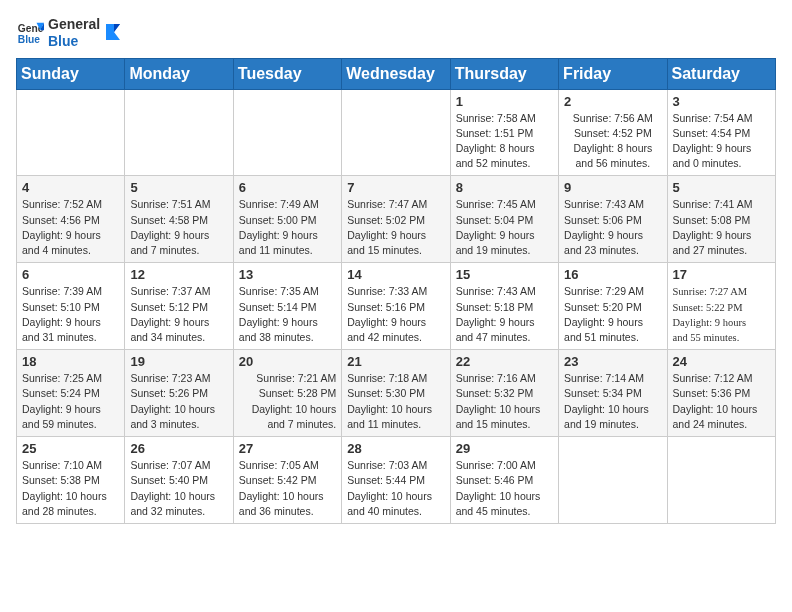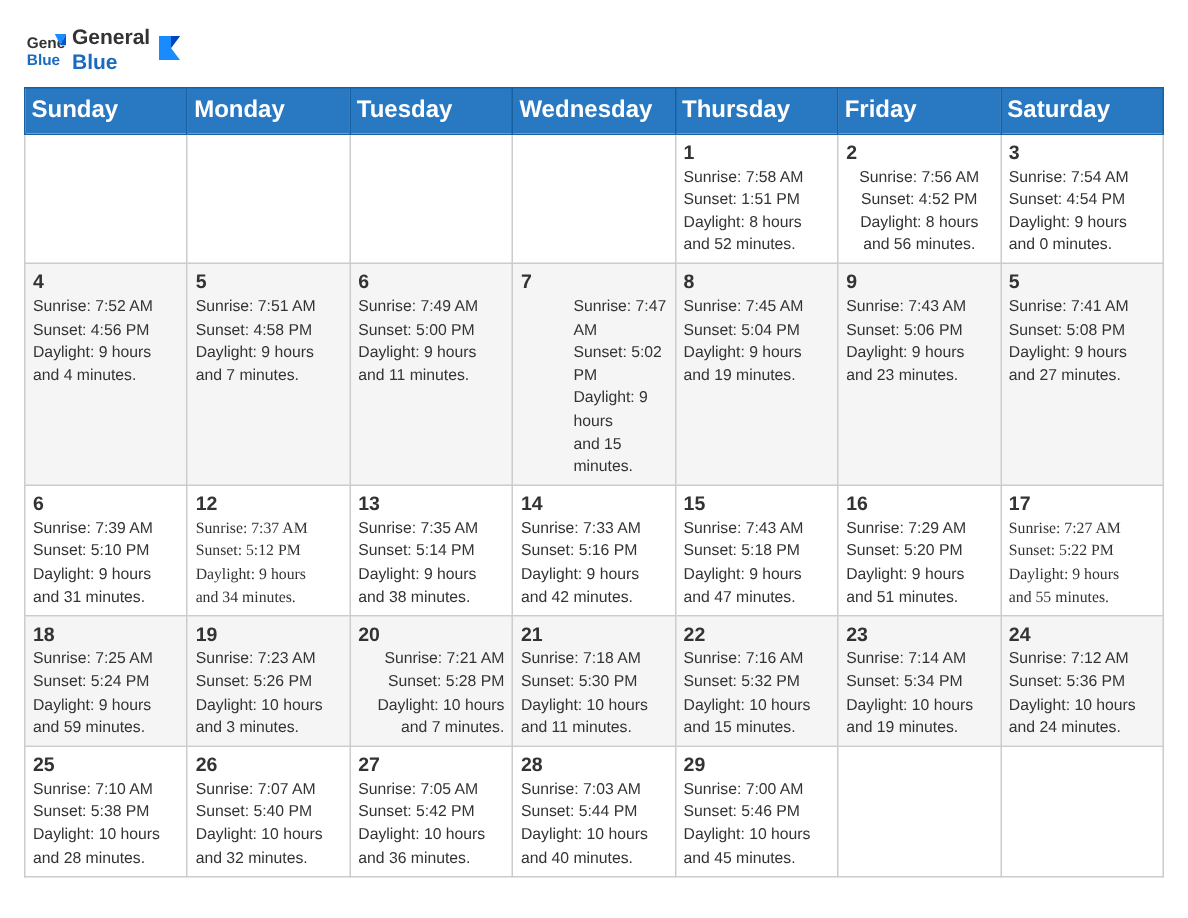--- a/index.html
+++ b/index.html
@@ -153,21 +153,21 @@
         </td>
         <td>
           <span class="day-number">6</span>
           <div class="day-info" style="white-space: pre-wrap;">Sunrise: 7:49 AM
 Sunset: 5:00 PM
 Daylight: 9 hours
 and 11 minutes.</div>
         </td>
         <td>
           <span class="day-number">7</span>
-          <div class="day-info" style="white-space: pre-wrap; margin-left: 35px;">Sunrise: 7:47 AM
+          <div class="day-info" style="white-space: pre-wrap;">Sunrise: 7:47 AM
 Sunset: 5:02 PM
 Daylight: 9 hours
 and 15 minutes.</div>
         </td>
         <td>
           <span class="day-number">8</span>
           <div class="day-info" style="white-space: pre-wrap;">Sunrise: 7:45 AM
 Sunset: 5:04 PM
 Daylight: 9 hours
 and 19 minutes.</div>
@@ -190,21 +190,21 @@
       <tr>
         <td>
           <span class="day-number">6</span>
           <div class="day-info" style="white-space: pre-wrap;">Sunrise: 7:39 AM
 Sunset: 5:10 PM
 Daylight: 9 hours
 and 31 minutes.</div>
         </td>
         <td>
           <span class="day-number">12</span>
-          <div class="day-info" style="white-space: pre-wrap; font-family: Liberation Serif, serif;">Sunrise: 7:37 AM
+          <div class="day-info" style="white-space: pre-wrap;">Sunrise: 7:37 AM
 Sunset: 5:12 PM
 Daylight: 9 hours
 and 34 minutes.</div>
         </td>
         <td>
           <span class="day-number">13</span>
           <div class="day-info" style="white-space: pre-wrap;">Sunrise: 7:35 AM
 Sunset: 5:14 PM
 Daylight: 9 hours
 and 38 minutes.</div>

